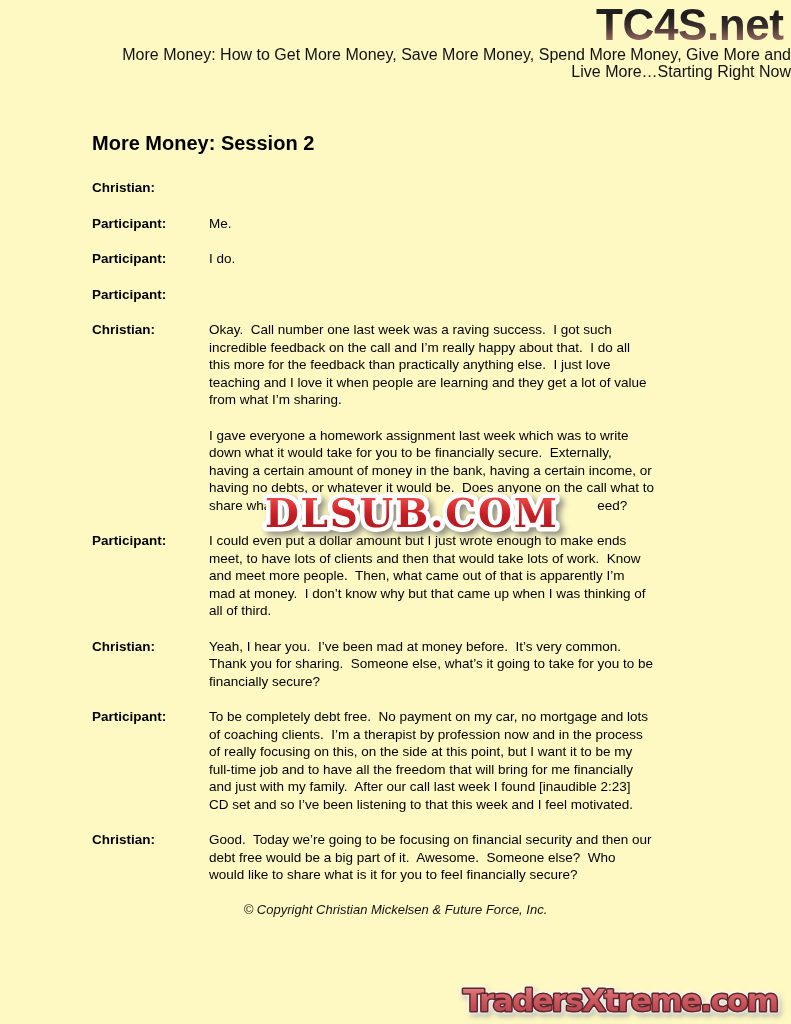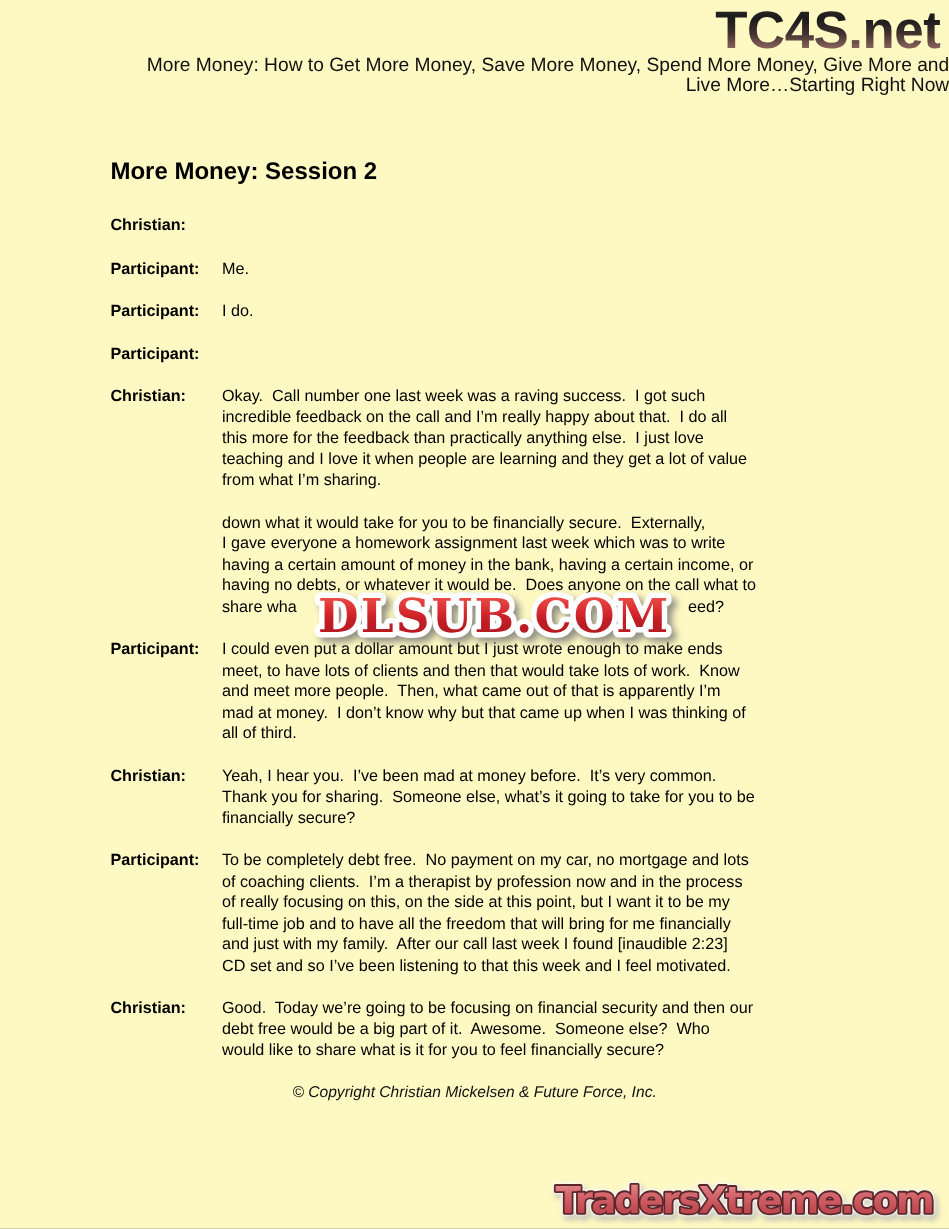--- a/index.html
+++ b/index.html
@@ -5,21 +5,21 @@
   html,body{margin:0;padding:0;background:#888;}
   .page{
     position:relative;width:791px;height:1024px;background:#fef9c3;
     overflow:hidden;margin:0 auto;color:#000;
     font-family:"Liberation Sans",sans-serif;
   }
   .tc4s-logo{position:absolute;top:1px;right:3px;}
   .subtitle{padding-top:46px;text-align:right;font-size:16px;line-height:17px;color:#111;}
   .page-title{margin:52px 0 16px 92px;font-size:20px;line-height:23px;font-weight:bold;color:#000;}
   .transcript{margin:24px 60px 0 92px;}
-  .turn{display:flex;margin-bottom:18px;}
+  .turn{display:flex;margin-bottom:18px;gap:24px;}
   .speaker{flex:none;width:93px;font-weight:bold;font-size:13.5px;line-height:17.5px;white-space:pre;}
   .dialogue{flex:1;min-width:0;}
   .para + .para{margin-top:18px;}
   .line{white-space:pre;font-size:13.5px;line-height:17.5px;}
   .line.obscured{display:flex;}
   .wm-gap{flex:none;width:326px;}
   .watermark{position:absolute;left:246px;top:483px;
     filter:drop-shadow(4px 4px 3px rgba(110,110,110,0.75));}
   .copyright{text-align:center;margin-top:16px;font-size:13px;color:#111;font-style:italic;}
   .tx-logo{position:absolute;right:4px;bottom:1px;
@@ -78,22 +78,22 @@
         <div class="speaker">Christian:</div>
         <div class="dialogue">
           <div class="para">
             <div class="line">Okay.  Call number one last week was a raving success.  I got such</div>
             <div class="line">incredible feedback on the call and I’m really happy about that.  I do all</div>
             <div class="line">this more for the feedback than practically anything else.  I just love</div>
             <div class="line">teaching and I love it when people are learning and they get a lot of value</div>
             <div class="line">from what I’m sharing.</div>
           </div>
           <div class="para">
+            <div class="line">I gave everyone a homework assignment last week which was to write</div>
             <div class="line">down what it would take for you to be financially secure.  Externally,</div>
-            <div class="line">I gave everyone a homework assignment last week which was to write</div>
             <div class="line">having a certain amount of money in the bank, having a certain income, or</div>
             <div class="line">having no debts, or whatever it would be.  Does anyone on the call what to</div>
             <div class="line obscured"><span class="frag">share wha</span><span class="wm-gap"></span><span class="frag">eed?</span></div>
           </div>
         </div>
       </div>
       <div class="turn">
         <div class="speaker">Participant:</div>
         <div class="dialogue">
           <div class="para">

